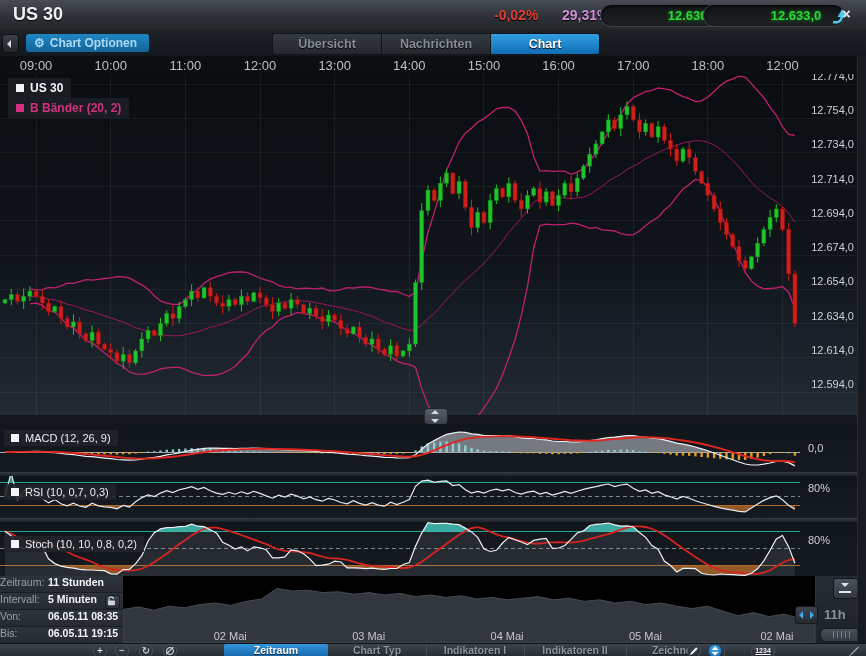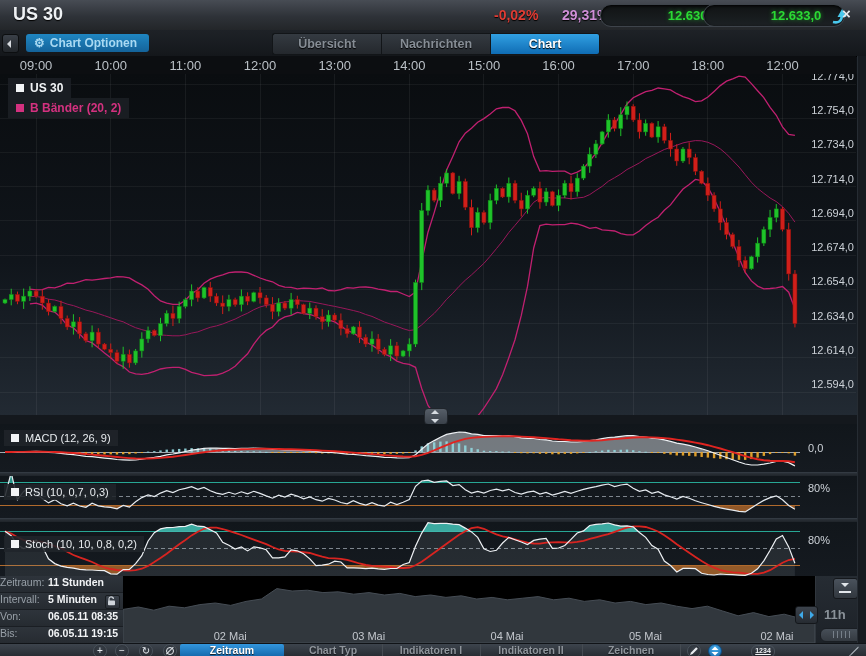--- a/index.html
+++ b/index.html
@@ -87,21 +87,21 @@
   
   .bottombar{left:0;top:643px;width:866px;height:13px;
     background:linear-gradient(#3d444d,#262b31);border-top:1px solid #101317;}
   .cbtn{top:0px;width:12px;height:12px;border-radius:50%;
     background:radial-gradient(circle at 50% 35%,#3b424b,#22262c);border:1px solid #4a525b;
     color:#e6eaee;font-size:10px;line-height:11px;text-align:center;cursor:pointer;}
   .noicon{position:relative;}
   .noicon em{position:absolute;left:2px;top:2px;width:6px;height:6px;border:1.3px solid #e6eaee;border-radius:50%;}
   .noicon b{position:absolute;left:1px;top:5px;width:10px;height:1.3px;background:#e6eaee;transform:rotate(-45deg);}
   .btab{top:0;height:13px;line-height:13px;text-align:center;font-size:10.5px;font-weight:bold;
-    color:#8f959c;cursor:pointer;border-right:1px solid #454b52;text-shadow:0 1px 1px #14171a;}
+    color:#8f959c;cursor:pointer;border-right:1px solid #454b52;text-shadow:0 1px 1px #14171a;margin-left:44px;}
   .btab.active{background:linear-gradient(#3396dd,#1367ab);color:#fff;border-radius:2px;border-right:none;}
   .numbadge{top:1px;width:22px;height:11px;border-radius:6px;background:linear-gradient(#3b424b,#22262c);
     border:1px solid #4a525b;color:#eef1f4;font-size:7px;font-weight:bold;text-align:center;
     line-height:10px;text-decoration:underline;cursor:pointer;}
   .grip{left:846px;top:1px;width:14px;height:11px;cursor:pointer;}
   .grip i{position:absolute;background:#9aa1a9;width:14px;height:1px;transform:rotate(-45deg);}
 
   .vstrip{left:857px;top:56px;width:9px;height:587px;background:#171b20;border-left:1px solid #262c33;}
   svg{display:block;}
 </style>

